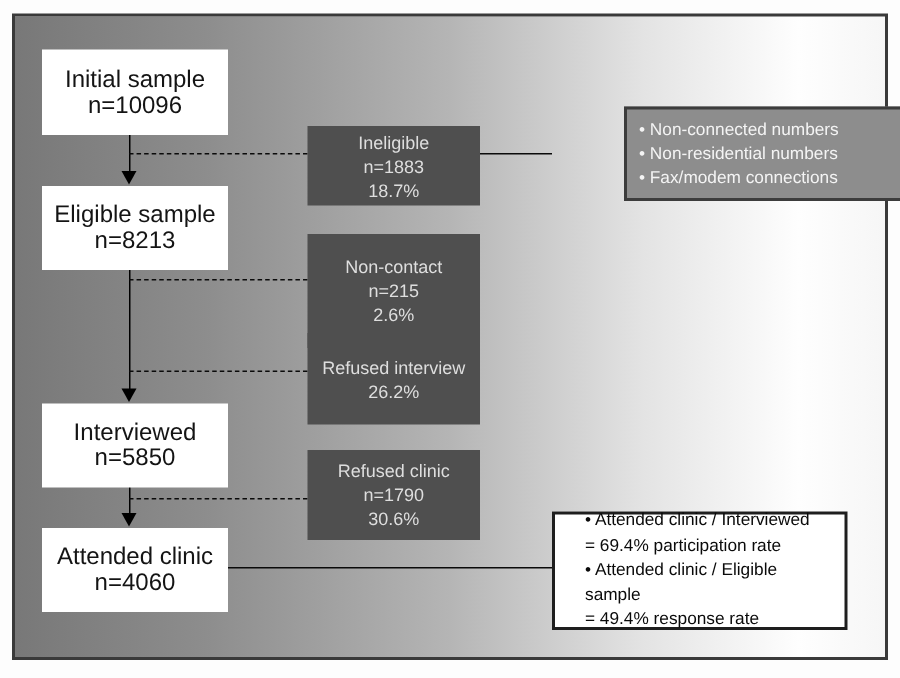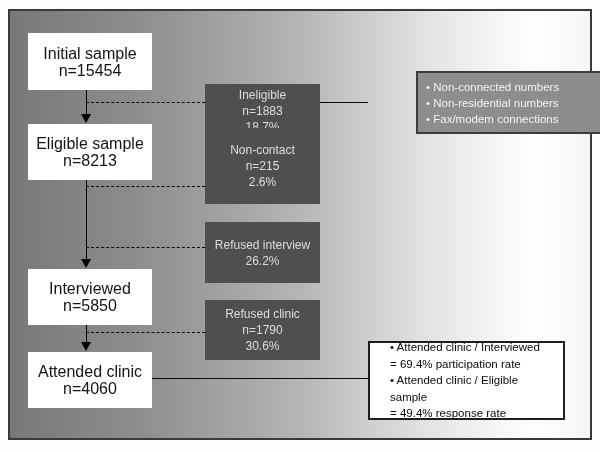--- a/index.html
+++ b/index.html
@@ -114,41 +114,41 @@
   <div class="hdash" style="left:86px; top:102px; width:119px;"></div>
   <div class="hdash" style="left:86px; top:186px; width:119px;"></div>
   <div class="hdash" style="left:86px; top:247px; width:119px;"></div>
   <div class="hdash" style="left:86px; top:332px; width:119px;"></div>
 
   <div class="hsolid" style="left:320px; top:102px; width:48px;"></div>
   <div class="hsolid" style="left:142px; top:378px; width:226px;"></div>
 
   <div class="flowbox" style="top:33px; height:57px;">
     <div>Initial sample</div>
-    <div>n=15454</div>
+    <div>n=10096</div>
   </div>
   <div class="flowbox" style="top:124px; height:56px;">
     <div>Eligible sample</div>
     <div>n=8213</div>
   </div>
   <div class="flowbox" style="top:269px; height:56px;">
     <div>Interviewed</div>
     <div>n=5850</div>
   </div>
   <div class="flowbox" style="top:352px; height:56px;">
     <div>Attended clinic</div>
     <div>n=4060</div>
   </div>
 
   <div class="exbox" style="top:84px; height:53px;">
     <div>Ineligible</div>
     <div>n=1883</div>
     <div>18.7%</div>
   </div>
-  <div class="exbox" style="top:128px; height:76px;">
+  <div class="exbox" style="top:156px; height:76px;">
     <div>Non-contact</div>
     <div>n=215</div>
     <div>2.6%</div>
   </div>
   <div class="exbox" style="top:222px; height:61px;">
     <div>Refused interview</div>
     <div>26.2%</div>
   </div>
   <div class="exbox" style="top:300px; height:60px;">
     <div>Refused clinic</div>

